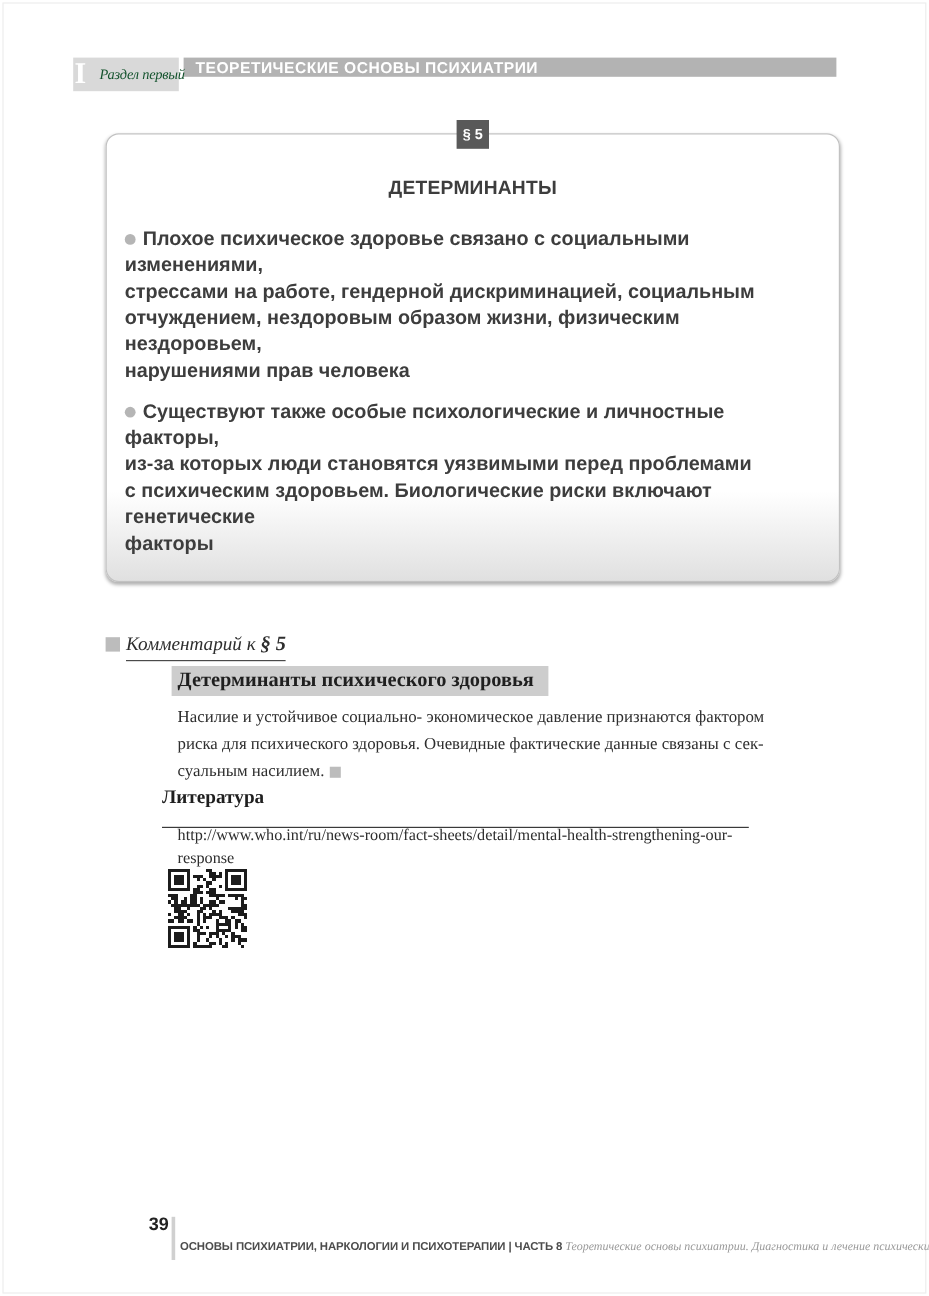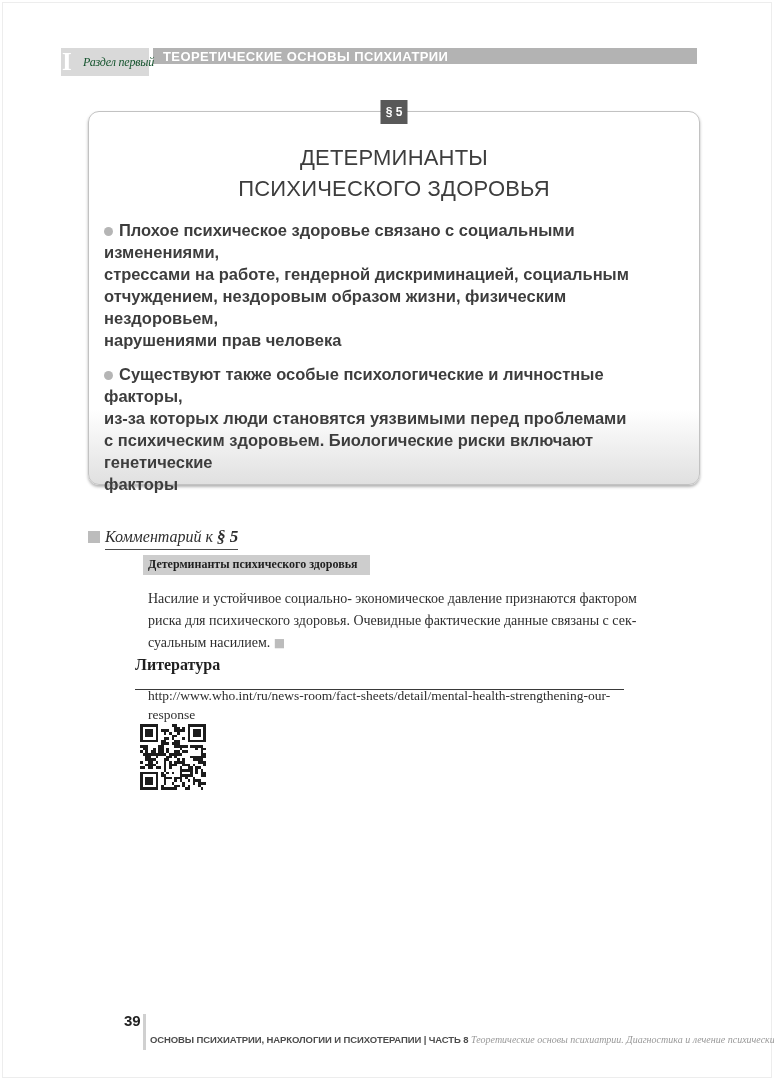--- a/index.html
+++ b/index.html
@@ -49,21 +49,21 @@
     box-shadow:0 2px 3px rgba(0,0,0,0.30);
   }
   .badge{
     position:absolute;top:-12px;left:50%;transform:translateX(-50%);
     width:27px;height:24px;background:var(--badge-bg);
     color:#ffffff;font-weight:bold;font-size:12px;line-height:24px;
     text-align:center;white-space:nowrap;
   }
   .card-title{
     padding-top:30px;text-align:center;
-    font-weight:normal;font-size:22px;line-height:31px;color:var(--text-dark);
+    font-weight:bold;font-size:16px;line-height:31px;color:var(--text-dark);
     letter-spacing:0.2px;
   }
   .bullets{padding:15px 15px 0 15px;}
   .bullet{
     margin-bottom:12px;
     font-weight:bold;font-size:16.5px;line-height:22px;color:var(--text-dark);
   }
   .dot{
     display:inline-block;width:9px;height:9px;border-radius:50%;
     background:var(--bullet-dot);margin-right:6px;
@@ -77,21 +77,21 @@
     margin-right:5px;vertical-align:-1px;
   }
   .comment-label{
     font-family:"Liberation Serif",serif;font-style:italic;font-size:16px;
     color:#2e2e2e;border-bottom:1px solid #4a4a4a;padding-bottom:4px;
   }
   .comment-label b{font-size:17px;}
   .comment-heading{
     position:absolute;left:143px;top:555px;
     background:var(--highlight-bg);
-    font-family:"Liberation Serif",serif;font-weight:bold;font-size:12px;
+    font-family:"Liberation Serif",serif;font-weight:bold;font-size:17px;
     color:#1f1f1f;padding:2px 12px 3px 5px;white-space:nowrap;text-align:center;
   }
   .comment-body{
     position:absolute;left:148px;top:588px;width:510px;
     font-family:"Liberation Serif",serif;font-size:14px;line-height:22px;
     color:#2e2e2e;
   }
   .comment-body .text{white-space:pre-line;}
   .end-square{color:var(--marker-square);font-size:12px;font-family:"DejaVu Sans",sans-serif;}
 
@@ -142,21 +142,20 @@
     </div>
     <div class="runhead-bar">
       <span class="runhead-title">ТЕОРЕТИЧЕСКИЕ ОСНОВЫ ПСИХИАТРИИ</span>
     </div>
   </div>
 
   <div class="card">
     <div class="badge">§ 5</div>
     <div class="card-title">
       <div>ДЕТЕРМИНАНТЫ</div>
-      <div>ПСИХИЧЕСКОГО ЗДОРОВЬЯ</div>
     </div>
     <div class="bullets">
       <div class="bullet">
         <span class="dot"></span><span class="bullet-text">Плохое психическое здоровье связано с социальными изменениями,
 стрессами на работе, гендерной дискриминацией, социальным
 отчуждением, нездоровым образом жизни, физическим нездоровьем,
 нарушениями прав человека</span>
       </div>
       <div class="bullet">
         <span class="dot"></span><span class="bullet-text">Существуют также особые психологические и личностные факторы,

